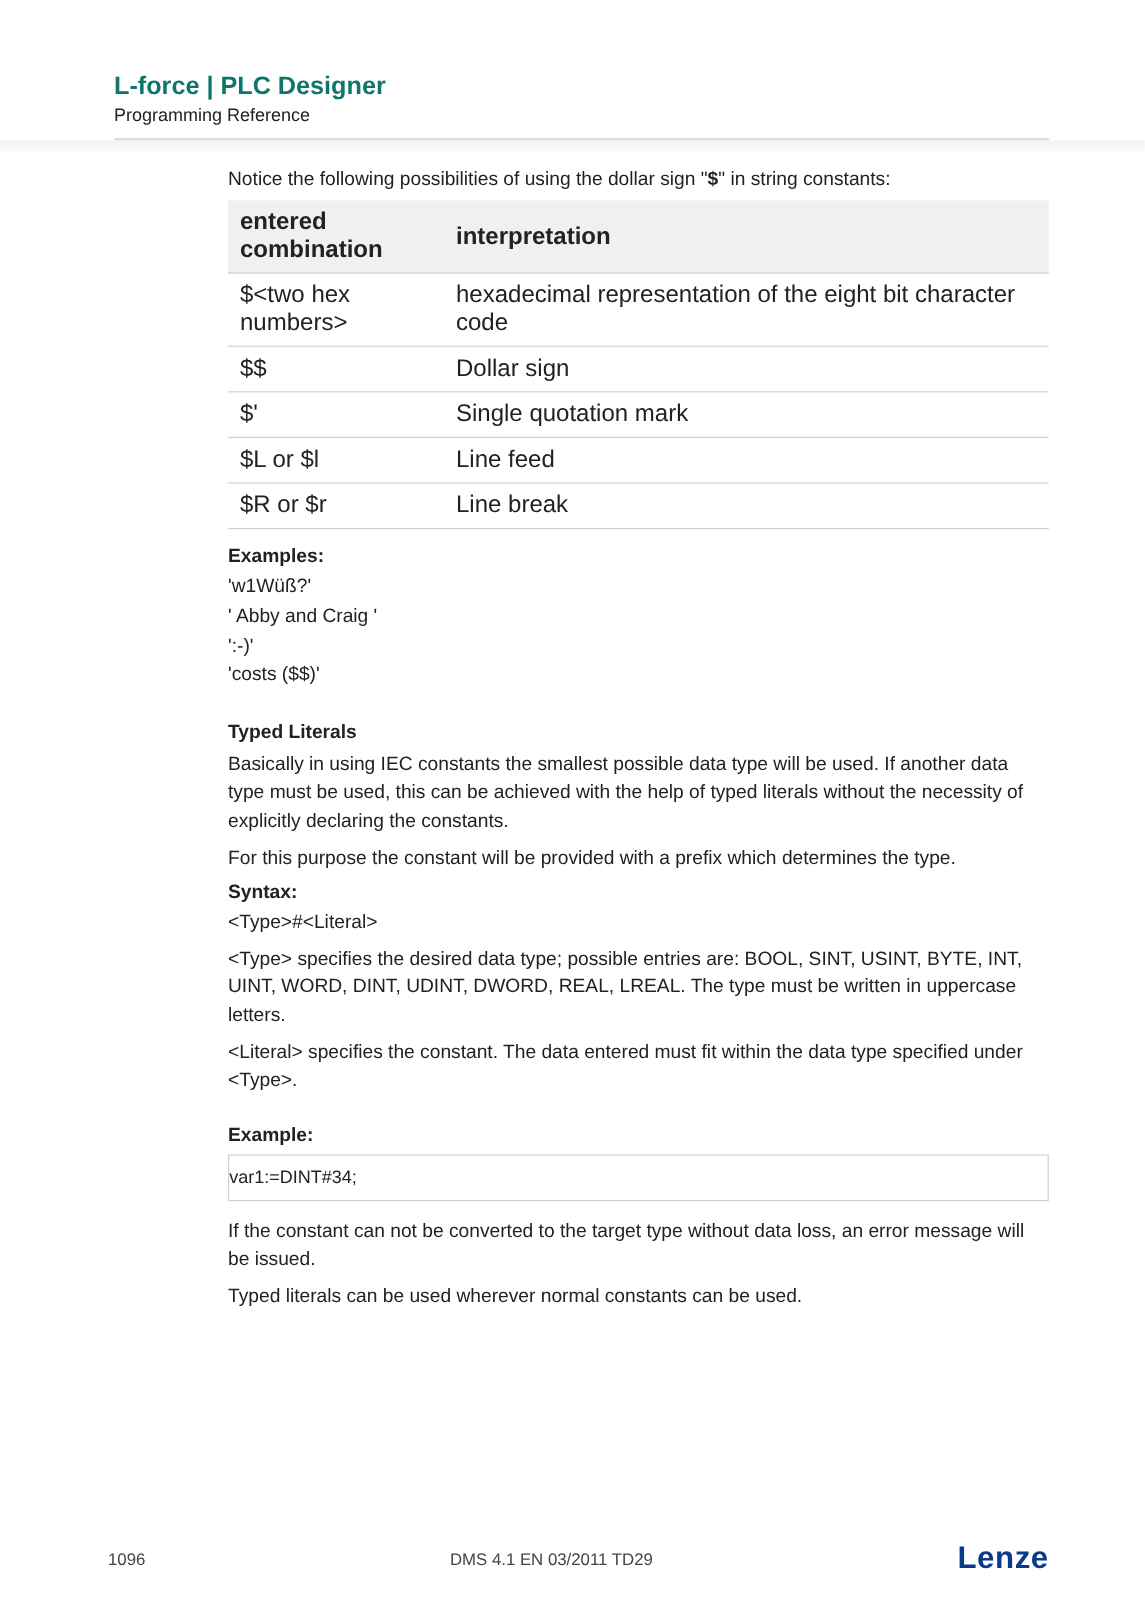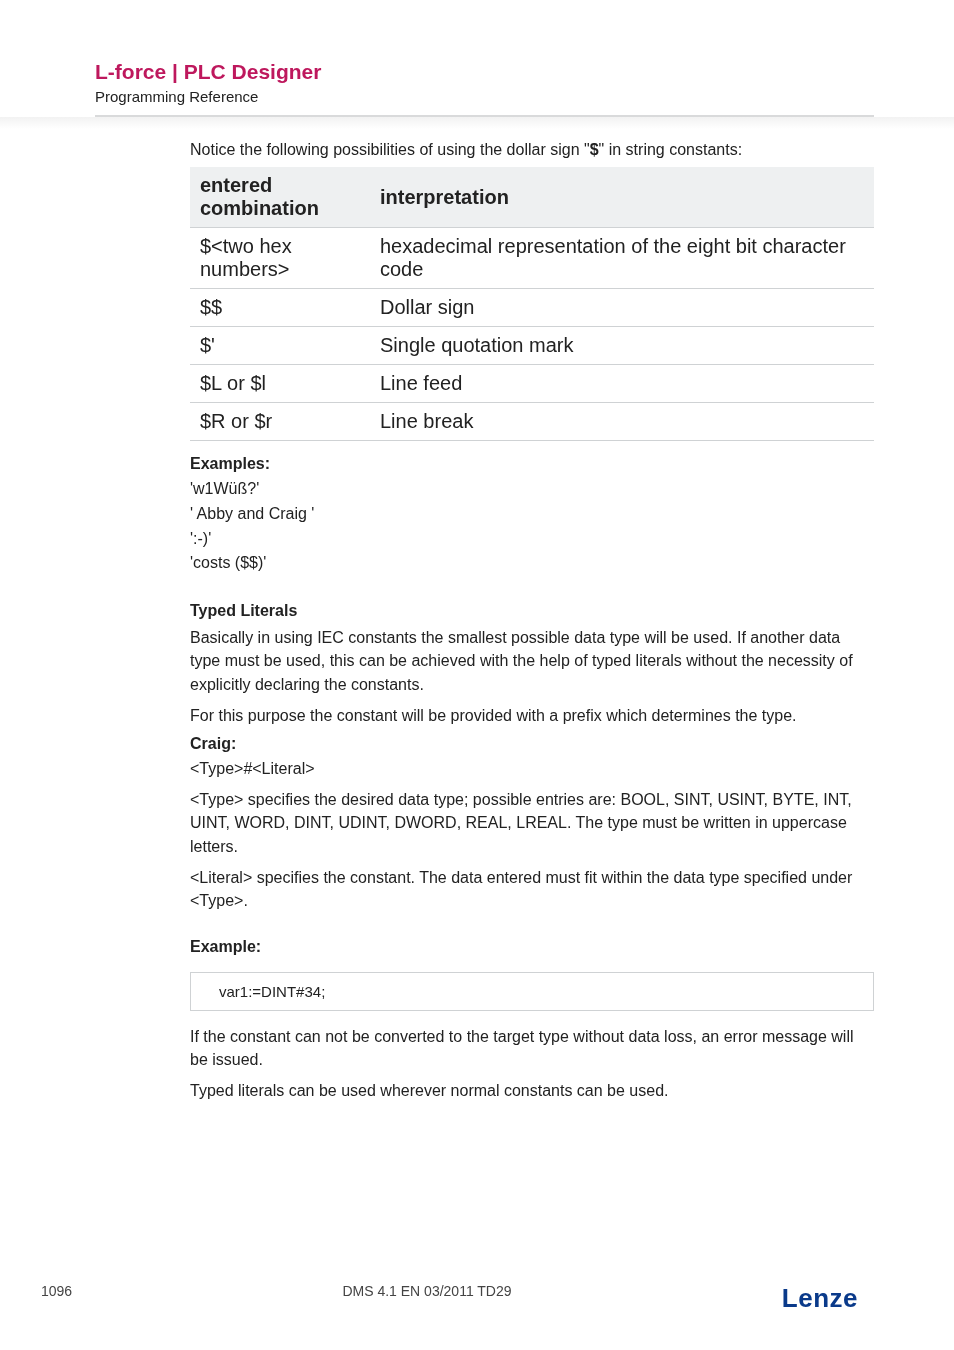--- a/index.html
+++ b/index.html
@@ -25,21 +25,21 @@
     position: absolute;
     left: -95px;
     right: -80px;
     bottom: -14px;
     height: 12px;
     background: linear-gradient(#f2f2f2, #ffffff);
   }
   .brand {
     font-size: 21px;
     font-weight: 700;
-    color: #be185d;
+    color: #0f766e;
     margin-bottom: 4px;
   }
   .subref {
     font-size: 15px;
     color: #222;
   }
   .content {
     padding-left: 95px;
   }
   .intro {
@@ -90,31 +90,31 @@
     margin-bottom: 8px;
   }
   .syntax-label {
     font-size: 16px;
     font-weight: 700;
     margin-top: 4px;
     margin-bottom: 4px;
   }
   .codebox {
     border: 1px solid #cfd2d4;
-    padding: 10px 28px;
+    padding: 10px 0;
     font-size: 15px;
-    margin: 16px 0 14px 0;
+    margin: 6px 0 14px 0;
   }
   .footer {
     position: absolute;
-    left: 0; right: 16px; bottom: 36px;
+    left: 0; right: 0; bottom: 36px;
     display: flex;
     justify-content: space-between;
-    align-items: flex-start;
-    padding: 0 80px 0 41px;
+    align-items: center;
+    padding: 0 80px 0 90px;
     font-size: 14px;
     color: #444;
   }
   .footer .center { flex: 1; text-align: center; }
   .logo {
     font-size: 26px;
     font-weight: 800;
     color: #0a3a8a;
     font-style: normal;
     letter-spacing: 0.5px;
@@ -170,21 +170,21 @@
     <div class="examples">
       <p>'w1Wüß?'</p>
       <p>' Abby and Craig '</p>
       <p>':-)'</p>
       <p>'costs ($$)'</p>
     </div>
 
     <div class="h3">Typed Literals</div>
     <p class="para">Basically  in using IEC constants the smallest possible data type will be used. If another data type must be used, this can be achieved with the help of typed literals without the necessity of explicitly declaring the constants.</p>
     <p class="para">For this purpose the constant will be provided with a prefix which determines the type.</p>
-    <div class="syntax-label">Craig:</div>
+    <div class="syntax-label">Syntax:</div>
     <p class="para">&lt;Type&gt;#&lt;Literal&gt;</p>
     <p class="para">&lt;Type&gt; specifies the desired data type; possible entries are: BOOL, SINT, USINT, BYTE, INT, UINT, WORD, DINT, UDINT, DWORD, REAL, LREAL. The type must be written in uppercase letters.</p>
     <p class="para">&lt;Literal&gt; specifies the constant. The data entered must fit within the data type specified under &lt;Type&gt;.</p>
 
     <div class="h3">Example:</div>
     <div class="codebox">var1:=DINT#34;</div>
     <p class="para">If the constant can not be converted to the target type without data loss, an error message will be issued.</p>
     <p class="para">Typed literals can be used wherever normal constants can be used.</p>
 
   </div>

